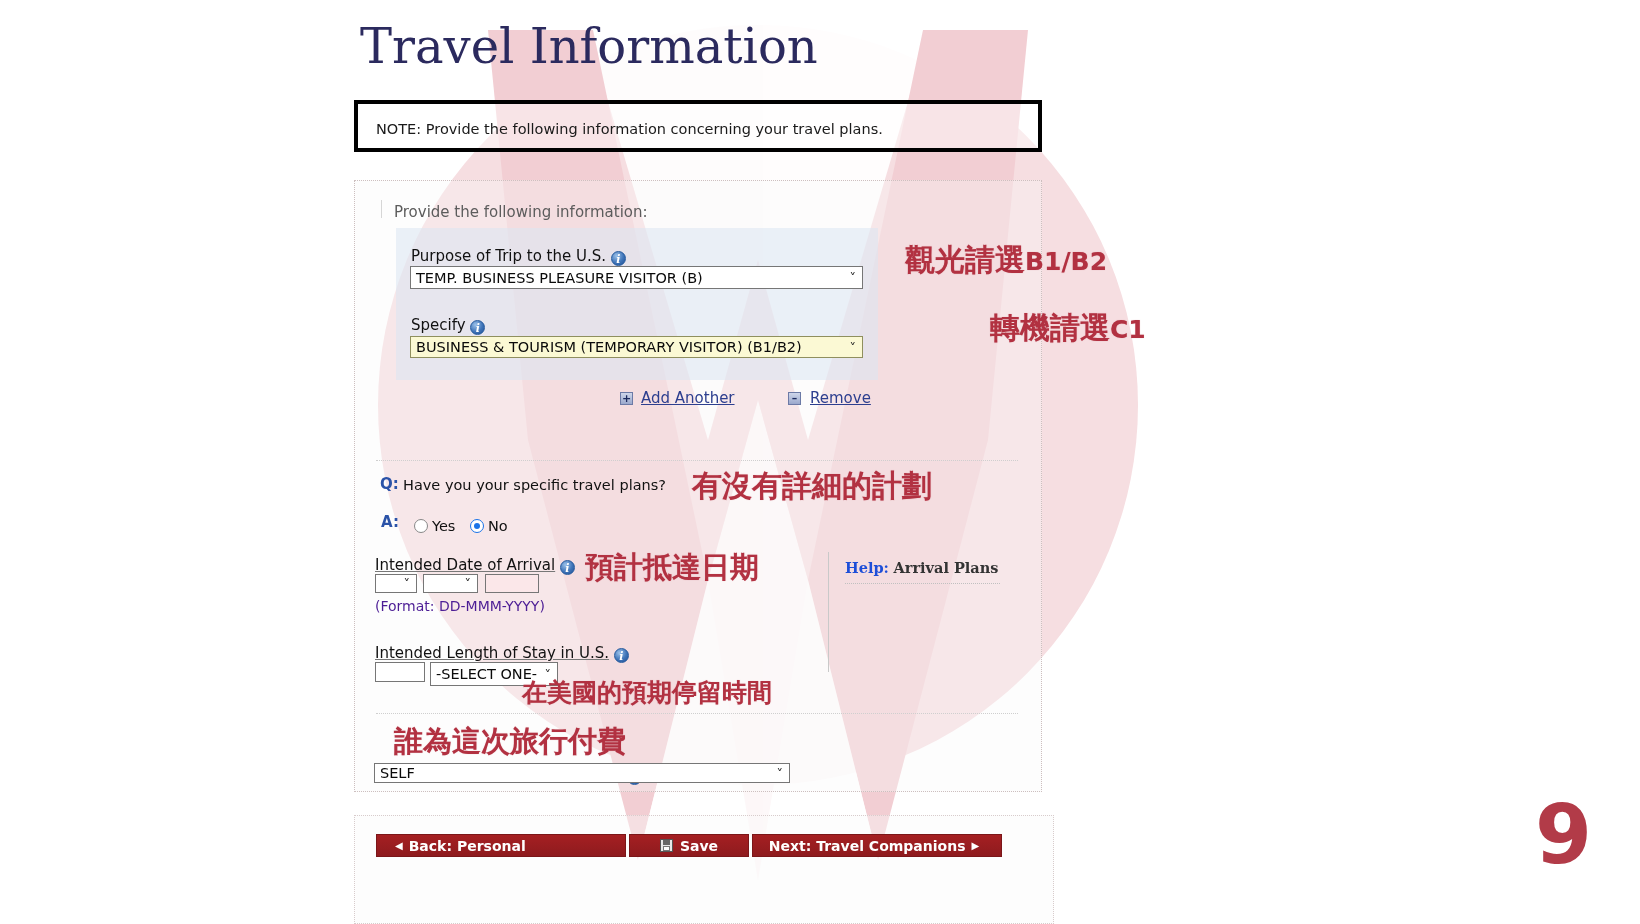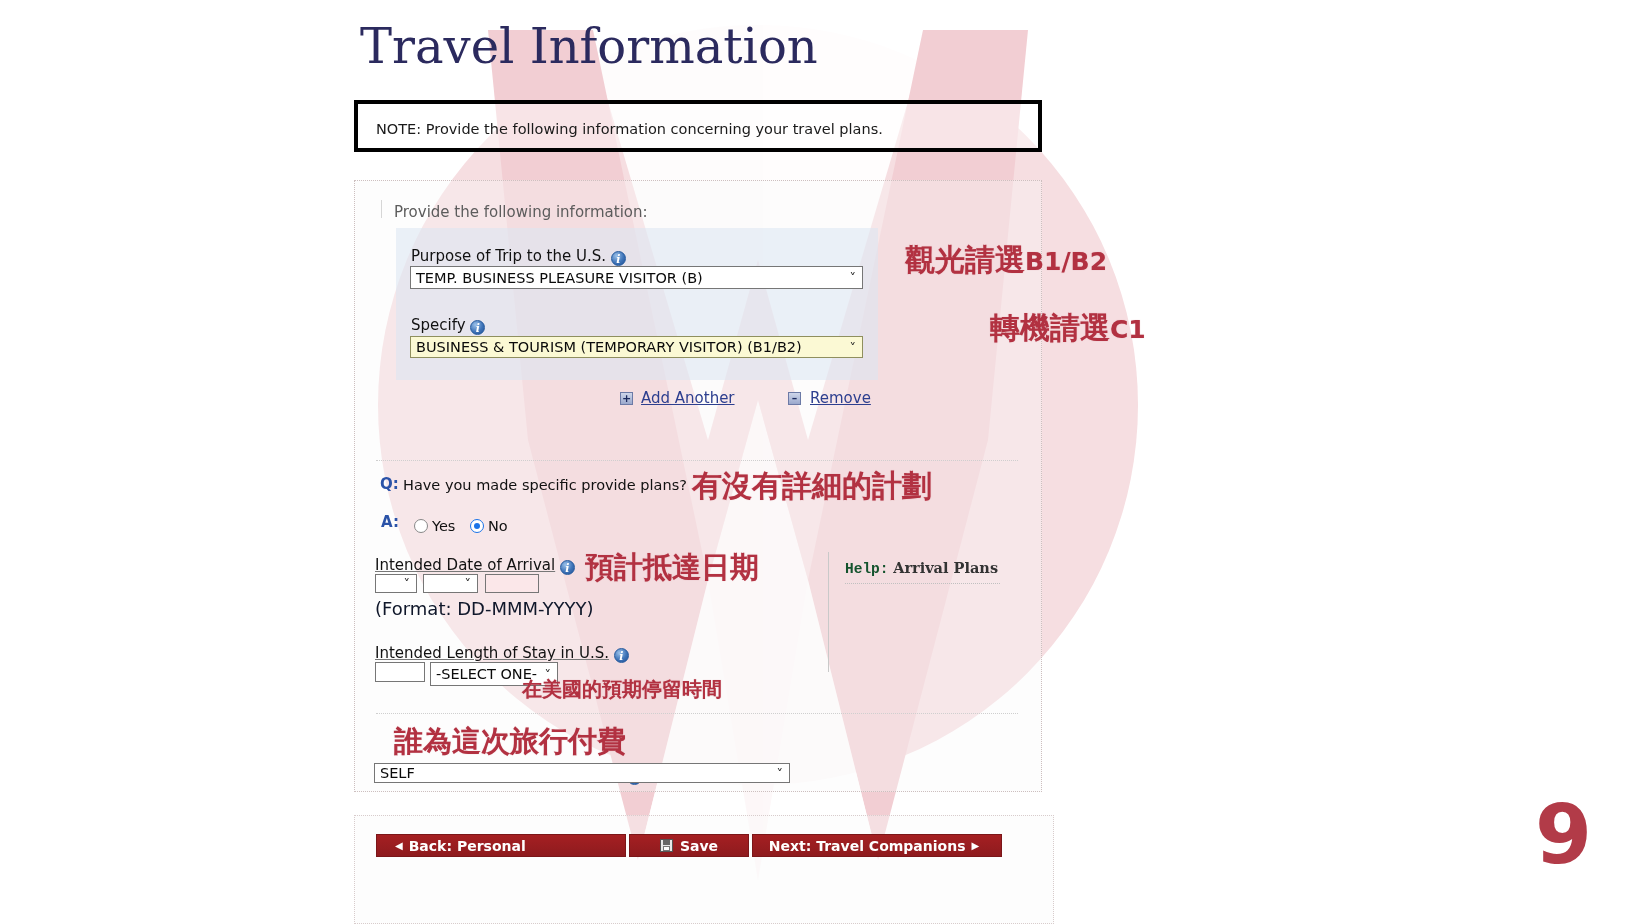--- a/index.html
+++ b/index.html
@@ -213,43 +213,43 @@
     background: #1a73e8;
   }
   .radio-label {
     position: absolute;
     font-size: 14.5px;
     color: #111;
   }
 
   .fmt-hint {
     position: absolute;
-    font-size: 18px;
-    color: #0f172a;
+    font-size: 14px;
+    color: #4c1d95;
     white-space: nowrap;
   }
 
   
   #help-rule {
     position: absolute;
     left: 828px;
     top: 552px;
     width: 0;
     height: 120px;
     border-left: 1px solid #c9c9c9;
   }
   #help-title {
     position: absolute;
     left: 845px;
     top: 559px;
     font-family: "DejaVu Serif", "Liberation Serif", serif;
     font-size: 14.5px;
     white-space: nowrap;
   }
-  #help-title .h { color: #14532d; font-weight: bold; font-family: Liberation Mono, monospace; }
+  #help-title .h { color: #1d4ed8; font-weight: bold; }
   #help-title .t { color: #333; font-weight: bold; }
   #help-sep {
     position: absolute;
     left: 845px;
     top: 583px;
     width: 155px;
     border-top: 1px dotted #c0c0c0;
   }
   #help-body {
     position: absolute;
@@ -396,21 +396,21 @@
   </div>
 
   <div class="plusbox" style="left:620px; top:392px;">+</div>
   <div class="actlink" style="left:641px; top:389px;">Add Another</div>
   <div class="minusbox" style="left:788px; top:392px;">–</div>
   <div class="actlink" style="left:810px; top:389px;">Remove</div>
 
   <div class="hr-dot" style="left:376px; top:460px; width:642px;"></div>
 
   <div class="qa-letter" style="left:380px; top:475px;">Q:</div>
-  <div class="qa-text" style="left:403px; top:477px;">Have you made specific provide plans?</div>
+  <div class="qa-text" style="left:403px; top:477px;">Have you your specific travel plans?</div>
 
   <div class="qa-letter" style="left:381px; top:513px;">A:</div>
   <div class="radio" style="left:414px; top:519px;"></div>
   <div class="radio-label" style="left:432px; top:518px;">Yes</div>
   <div class="radio on" style="left:470px; top:519px;"></div>
   <div class="radio-label" style="left:488px; top:518px;">No</div>
 
   <div class="field-label" style="left:375px; top:556px;">
     <span style="text-decoration:underline; text-decoration-color:#777;">Intended Date of Arrival</span>
     <span class="info-icon">i</span>
@@ -455,21 +455,21 @@
   <div id="help-sep"></div>
 
   <div class="anno" style="left:905px; top:240px; font-size:30px;">
     <span>觀光請選</span><span style="font-size:25px;">B1/B2</span>
   </div>
   <div class="anno" style="left:990px; top:308px; font-size:30px;">
     <span>轉機請選</span><span style="font-size:25px;">C1</span>
   </div>
   <div class="anno" style="left:692px; top:466px; font-size:30px;">有沒有詳細的計劃</div>
   <div class="anno" style="left:585px; top:548px; font-size:29px;">預計抵達日期</div>
-  <div class="anno" style="left:522px; top:676px; font-size:20px;">在美國的預期停留時間</div>
+  <div class="anno" style="left:522px; top:676px; font-size:25px;">在美國的預期停留時間</div>
   <div class="anno" style="left:394px; top:722px; font-size:29px;">誰為這次旅行付費</div>
 
   <div id="nav-panel"></div>
 
   <div class="navbtn" id="btn-back">
     <span class="arrow">◀</span>
     <span>Back: Personal</span>
   </div>
   <div class="navbtn" id="btn-save">
     <span id="save-icon"></span>

